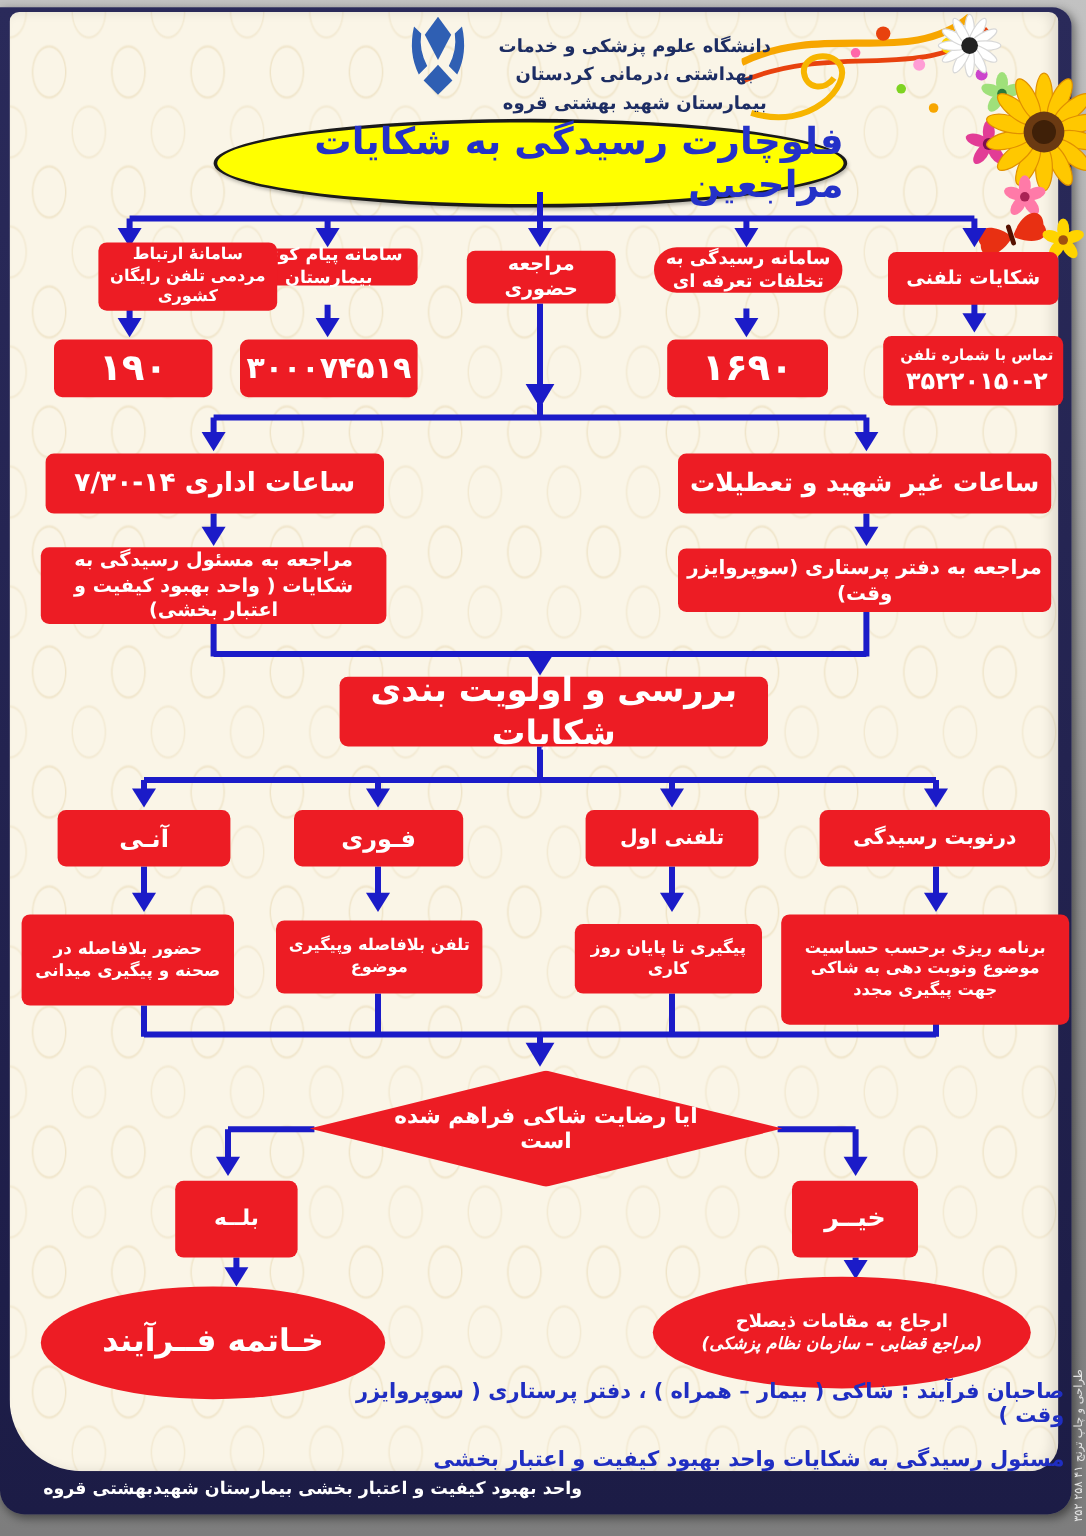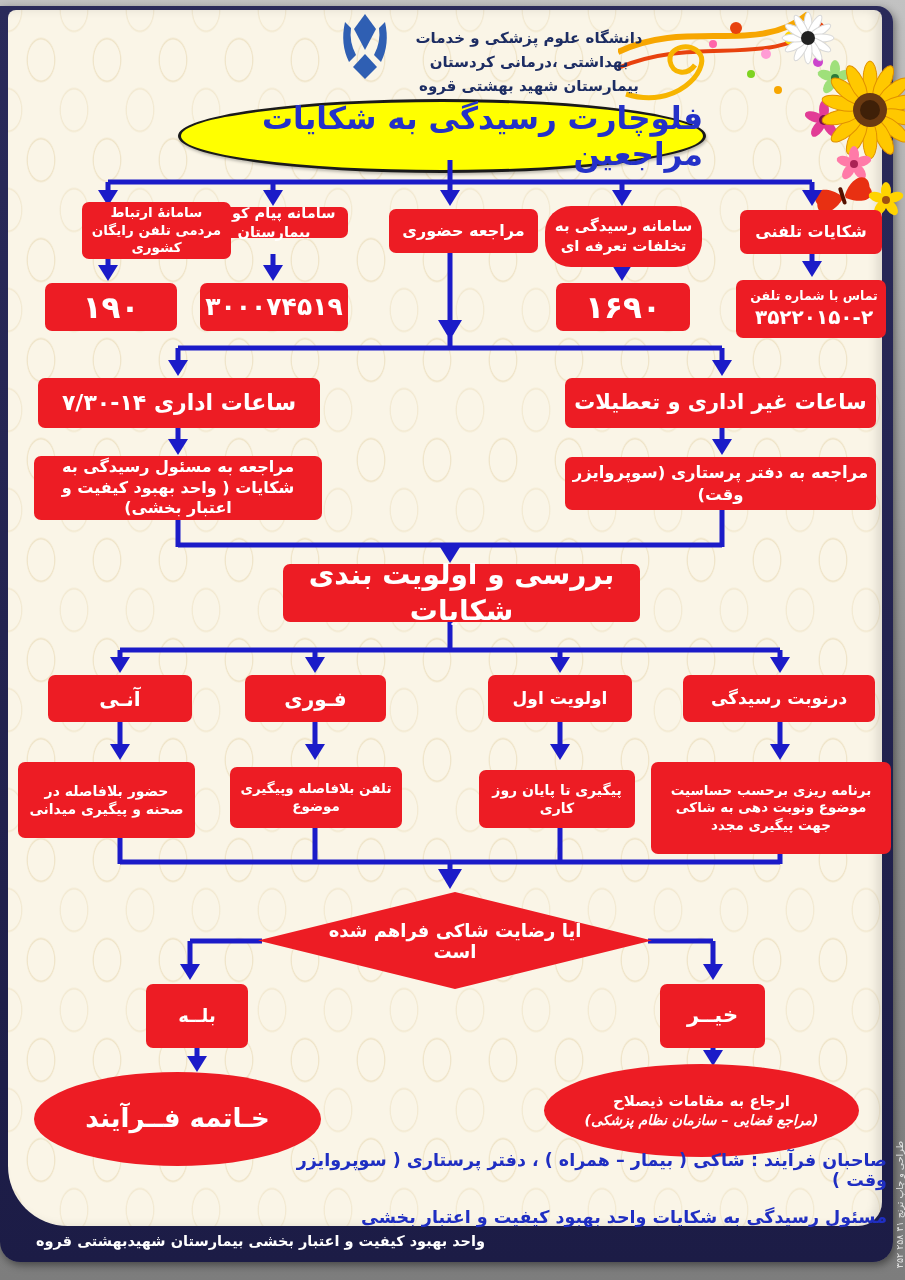--- a/index.html
+++ b/index.html
@@ -204,38 +204,38 @@
       <polygon points="187,1056 207,1056 197,1072"></polygon>
         <polygon points="703,1050 723,1050 713,1066"></polygon>
     </g>
   </svg>
 
   <div class="node" style="left:740px;top:210px;width:142px;height:44px;font-size:16px;">شکایات تلفنی</div>
   <div class="node" style="left:736px;top:280px;width:150px;height:58px;padding-left:12px;">
     <span style="font-size:12.5px;">تماس با شماره تلفن</span>
     <span class="num" dir="ltr" style="font-size:20px;">۳۵۲۲۰۱۵۰-۲</span>
   </div>
-  <div class="node" style="left:545px;top:206px;width:157px;height:61px;font-size:15px;border-radius:26px;">سامانه رسیدگی به تخلفات تعرفه ای</div>
+  <div class="node" style="left:545px;top:206px;width:157px;height:38px;font-size:15px;border-radius:26px;">سامانه رسیدگی به تخلفات تعرفه ای</div>
   <div class="node num" style="left:556px;top:283px;width:134px;height:48px;font-size:31px;">۱۶۹۰</div>
-  <div class="node" style="left:389px;top:209px;width:149px;height:44px;font-size:16px;">مراجعه حضوری</div>
+  <div class="node" style="left:389px;top:209px;width:124px;height:44px;font-size:16px;">مراجعه حضوری</div>
   <div class="node" style="left:200px;top:207px;width:148px;height:31px;font-size:14.5px;">سامانه پیام کوتاه بیمارستان</div>
   <div class="node num" style="left:200px;top:283px;width:148px;height:48px;font-size:25px;">۳۰۰۰۷۴۵۱۹</div>
   <div class="node" style="left:34px;top:202px;width:149px;height:57px;font-size:13.5px;margin-left:48px;">سامانهٔ ارتباط مردمی تلفن رایگان کشوری</div>
   <div class="node num" style="left:45px;top:283px;width:132px;height:48px;font-size:31px;">۱۹۰</div>
 
   <div class="node" style="left:38px;top:378px;width:282px;height:50px;font-size:22px;">ساعات اداری ۱۴-۷/۳۰</div>
   <div class="node" style="left:34px;top:456px;width:288px;height:64px;font-size:16px;">مراجعه به مسئول رسیدگی به شکایات ( واحد بهبود کیفیت و اعتبار بخشی)</div>
-  <div class="node" style="left:565px;top:378px;width:311px;height:50px;font-size:21px;">ساعات غیر اداری و تعطیلات</div>
+  <div class="node" style="left:565px;top:378px;width:311px;height:50px;font-size:21px;">ساعات غیر شهید و تعطیلات</div>
   <div class="node" style="left:565px;top:457px;width:311px;height:53px;font-size:16.5px;">مراجعه به دفتر پرستاری (سوپروایزر وقت)</div>
 
   <div class="node" style="left:283px;top:564px;width:357px;height:58px;font-size:28px;">بررسی و اولویت بندی شکایات</div>
 
   <div class="node" style="left:48px;top:675px;width:144px;height:47px;font-size:20px;">آنـی</div>
   <div class="node" style="left:245px;top:675px;width:141px;height:47px;font-size:20px;">فـوری</div>
-  <div class="node" style="left:488px;top:675px;width:144px;height:47px;font-size:17px;">اولویت اول</div>
+  <div class="node" style="left:488px;top:675px;width:144px;height:47px;font-size:17px;">تلفنی اول</div>
   <div class="node" style="left:683px;top:675px;width:192px;height:47px;font-size:17px;">درنوبت رسیدگی</div>
 
   <div class="node" style="left:18px;top:762px;width:177px;height:76px;font-size:14px;">حضور بلافاصله در صحنه و پیگیری میدانی</div>
   <div class="node" style="left:230px;top:767px;width:172px;height:61px;font-size:13.5px;">تلفن بلافاصله وپیگیری موضوع</div>
   <div class="node" style="left:479px;top:770px;width:156px;height:58px;font-size:14px;">پیگیری تا پایان روز کاری</div>
   <div class="node" style="left:651px;top:762px;width:240px;height:92px;font-size:13.5px;">برنامه ریزی برحسب حساسیت موضوع ونوبت دهی به شاکی جهت پیگیری مجدد</div>
 
   <div class="diamond" style="left:258px;top:892px;width:394px;height:97px;font-size:18px;padding:0 52px;">آیا رضایت شاکی فراهم شده است</div>
 
   <div class="node" style="left:146px;top:984px;width:102px;height:64px;font-size:18px;">بلــه</div>

